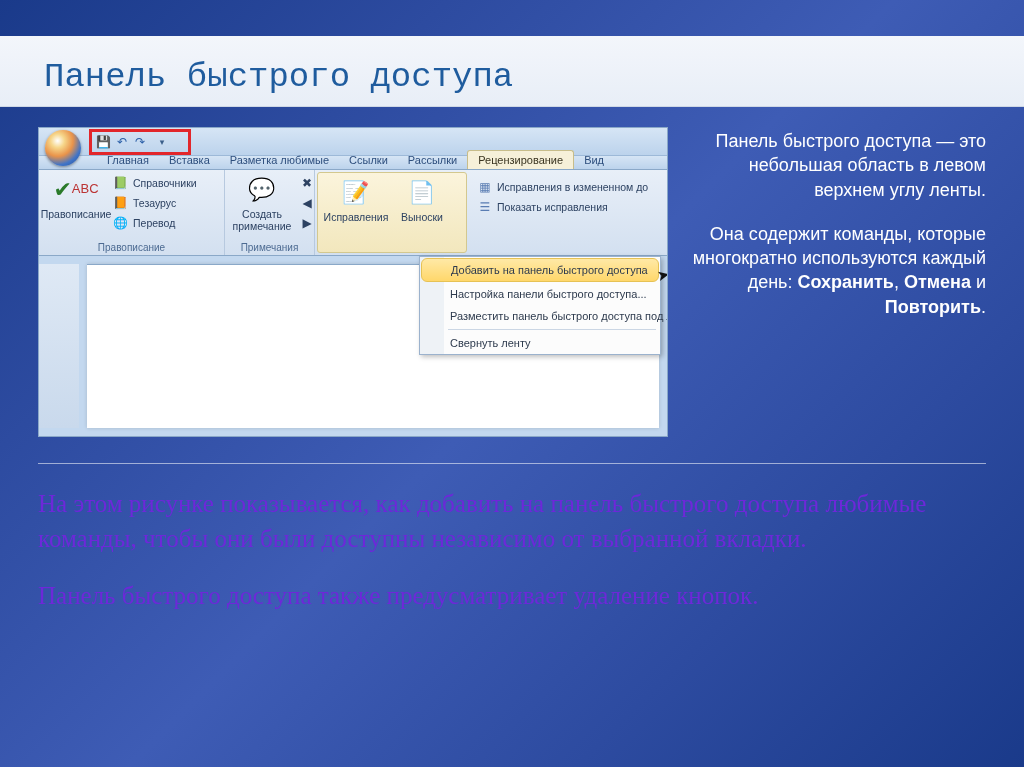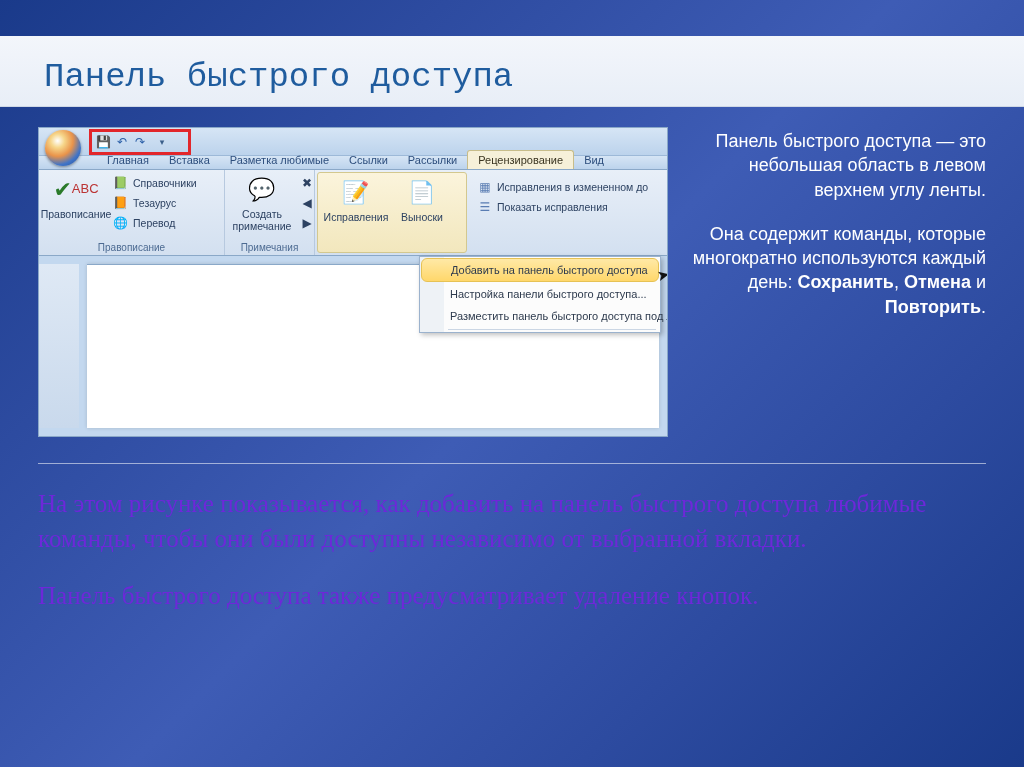--- a/index.html
+++ b/index.html
@@ -255,20 +255,21 @@
     </div>
 
     <div class="doc-gutter"></div>
     <div class="docarea"></div>
 
     <div class="ctxmenu">
       <div class="mi">Добавить на панель быстрого доступа</div>
       <div class="mi">Настройка панели быстрого доступа...</div>
       <div class="mi">Разместить панель быстрого доступа под лентой</div>
       <div class="sep"></div>
+      <div class="mi">Свернуть ленту</div>
     </div>
 
     <div class="cursor-ptr">➤</div>
   </div>
 
   <div class="sidetext">
     <p>Панель быстрого доступа — это небольшая область в левом верхнем углу ленты.</p>
     <p>
       <span>Она содержит команды, которые многократно используются каждый день: </span><b>Сохранить</b><span>, </span><b>Отмена</b><span> и </span><b>Повторить</b><span>.</span>
     </p>

